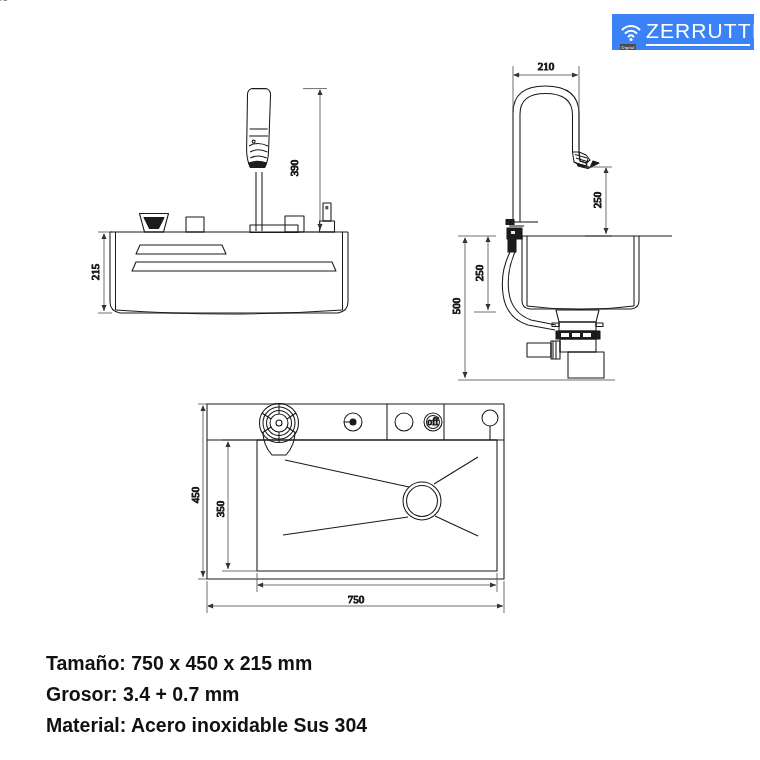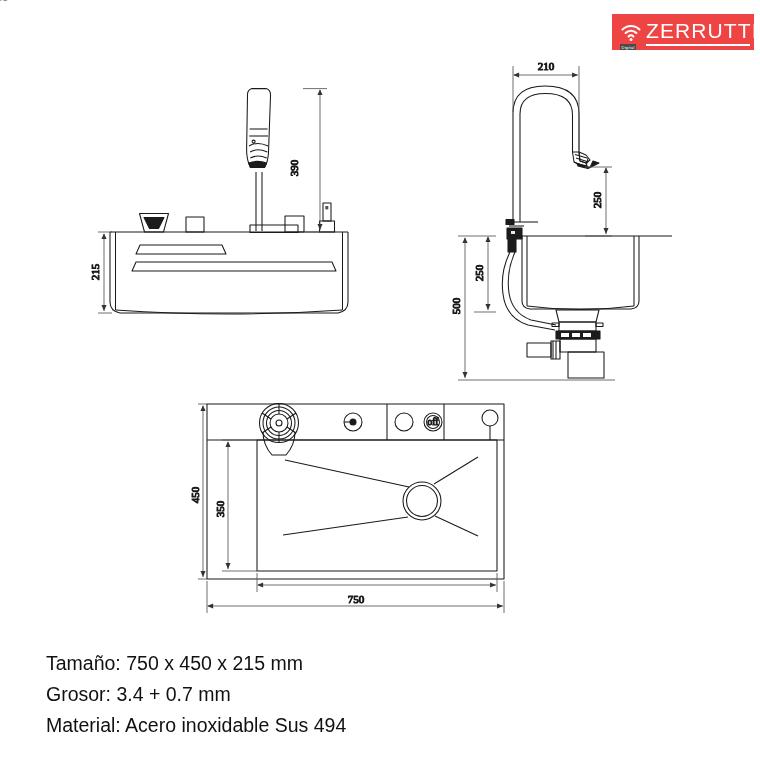--- a/index.html
+++ b/index.html
@@ -20,21 +20,21 @@
     left: 0; top: 0;
     width: 760px;
     height: 760px;
   }
   .brand-badge {
     position: absolute;
     left: 612px;
     top: 14px;
     width: 142px;
     height: 36px;
-    background: #ef4444;
+    background: #3b82f6;
     display: flex;
     align-items: center;
     padding-left: 6px;
     box-sizing: border-box;
   }
   .brand-wifi {
     width: 26px;
     height: 26px;
     flex: 0 0 auto;
     position: relative;
@@ -73,20 +73,21 @@
     left: 46px;
     top: 648px;
     width: 560px;
   }
   .spec-line {
     font-family: "Liberation Sans", sans-serif;
     font-size: 19.5px;
     color: #111111;
     line-height: 31px;
     white-space: nowrap;
+    font-weight: bold;
   }
   svg text {
     font-family: "Liberation Serif", serif;
     fill: #333333;
   }
   .dim-txt { font-size: 11px; }
   .dim-txt-sm { font-size: 9.5px; }
 </style>
 </head>
 <body>
@@ -343,14 +344,14 @@
     <text class="dim-txt" x="0" y="0" transform="translate(224,509) rotate(-90)" text-anchor="middle">350</text>
     <text class="dim-txt" x="0" y="0" transform="translate(377,582) text-anchor=middle" text-anchor="middle">705</text>
     <text class="dim-txt" x="0" y="0" transform="translate(356,603)" text-anchor="middle">750</text>
 
   </g>
 </svg>
 
 <div class="specs">
   <div class="spec-line">Tamaño: 750 x 450 x 215 mm</div>
   <div class="spec-line">Grosor: 3.4 + 0.7 mm</div>
-  <div class="spec-line">Material: Acero inoxidable Sus 494</div>
+  <div class="spec-line">Material: Acero inoxidable Sus 304</div>
 </div>
 
 </body></html>

